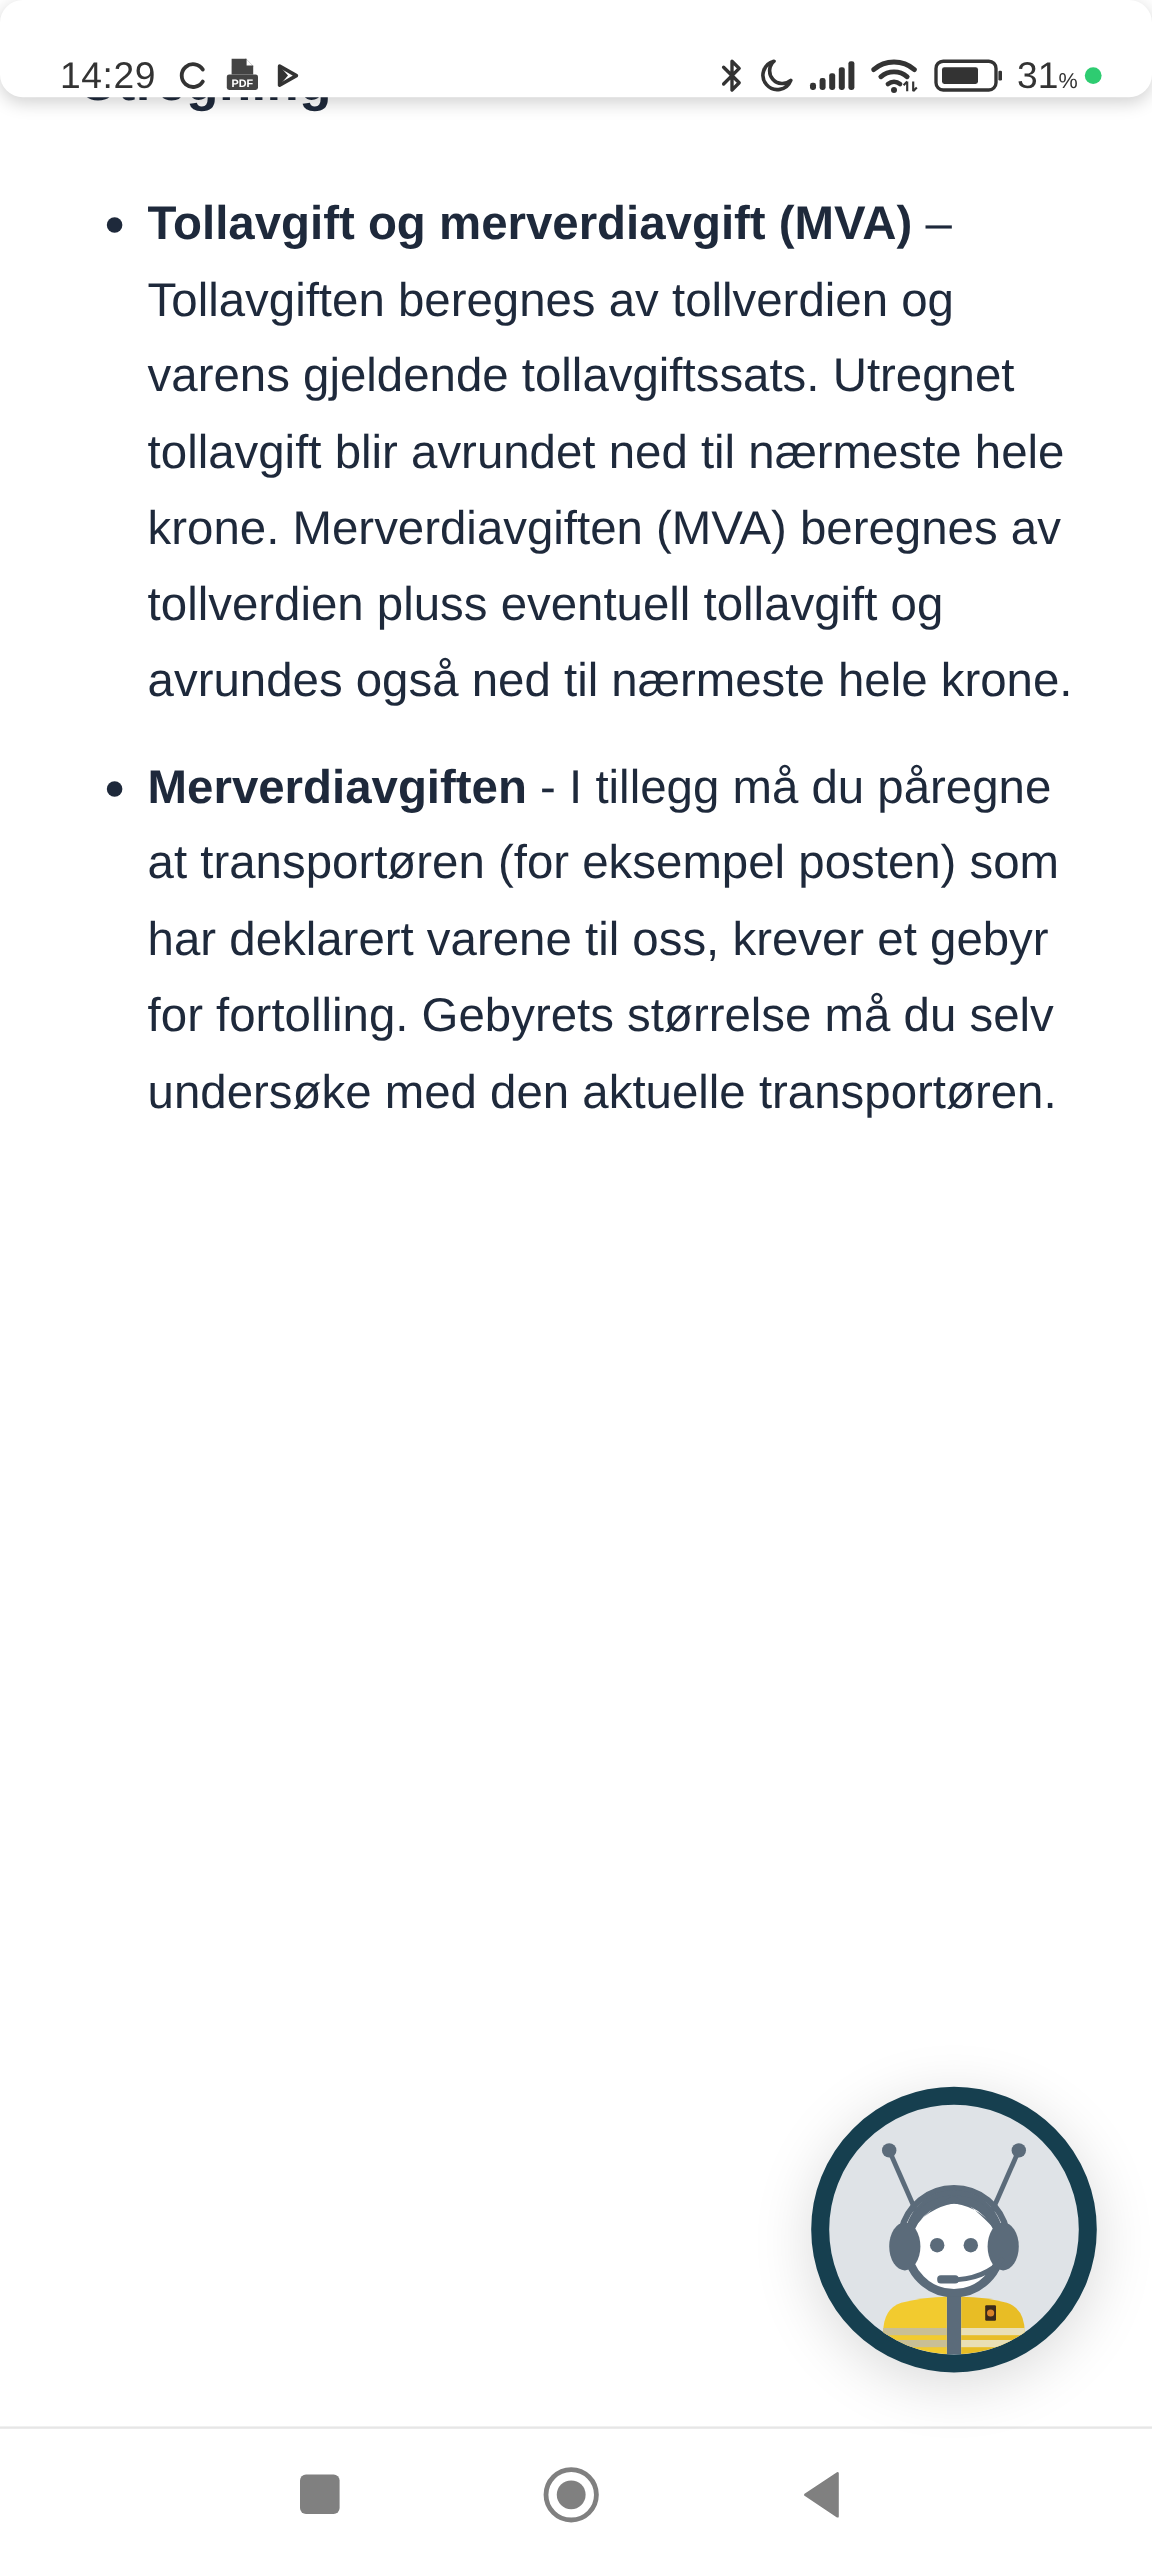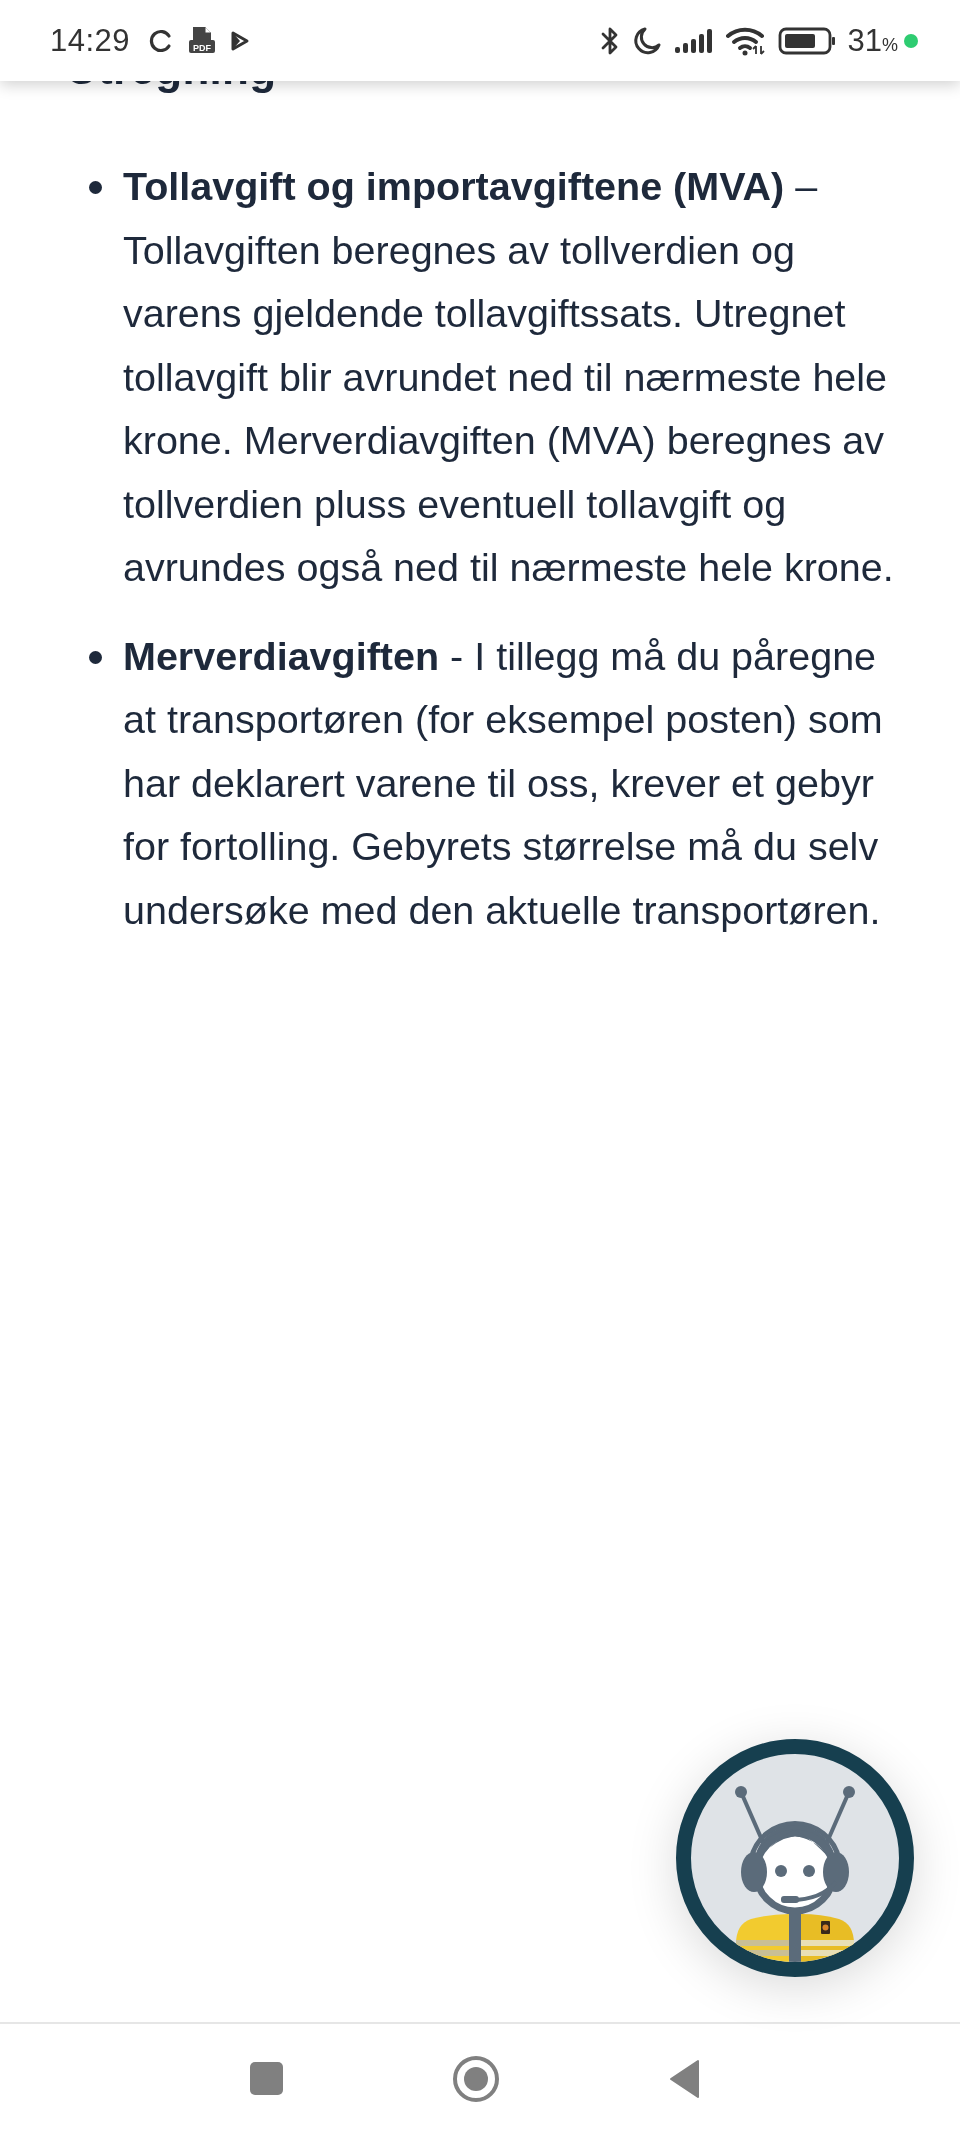--- a/index.html
+++ b/index.html
@@ -4,22 +4,23 @@
 <style>
   * { box-sizing: border-box; margin: 0; padding: 0; }
   html, body { width: 960px; height: 2134px; background: #ffffff; overflow: hidden; }
   body { position: relative; font-family: "Liberation Sans", "DejaVu Sans", sans-serif; color: #1e293b; }
 
   
   .status-bar {
     position: absolute; top: 0; left: 0; width: 960px; height: 81px;
     background: #ffffff; z-index: 10;
     box-shadow: 0 4px 14px rgba(0,0,0,0.18);
-    display: flex; align-items: center; justify-content: space-between;
+    display: flex; align-items: flex-end; justify-content: space-between;
     padding: 0 42px 0 50px;
+    border-radius: 19px;
   }
   .sb-left, .sb-right { display: flex; align-items: center; }
   .sb-time { font-size: 31px; color: #333; letter-spacing: 0.5px; margin-right: 18px; }
   .sb-icon { display: inline-flex; align-items: center; justify-content: center; margin-right: 14px; }
   .sb-right .sb-icon { margin-right: 12px; }
   .sb-battery-pct { font-size: 31px; color: #333; }
   .sb-battery-pct small { font-size: 18px; }
   .sb-dot { width: 14px; height: 14px; border-radius: 50%; margin-left: 6px; }
 
   
@@ -50,21 +51,21 @@
 </style>
 </head>
 <body>
 
 <div class="content">
   <h2 class="heading">Utregning</h2>
 
   <ul class="list">
     <li class="item">
       <span class="bullet"></span>
-      <span class="term">Tollavgift og importavgiftene (MVA)</span><span class="desc"> – </span><span class="desc">Tollavgiften beregnes av tollverdien og varens gjeldende tollavgiftssats. Utregnet tollavgift blir avrundet ned til nærmeste hele krone. Merverdiavgiften (MVA) beregnes av tollverdien pluss eventuell tollavgift og avrundes også ned til nærmeste hele krone.</span>
+      <span class="term">Tollavgift og merverdiavgift (MVA)</span><span class="desc"> – </span><span class="desc">Tollavgiften beregnes av tollverdien og varens gjeldende tollavgiftssats. Utregnet tollavgift blir avrundet ned til nærmeste hele krone. Merverdiavgiften (MVA) beregnes av tollverdien pluss eventuell tollavgift og avrundes også ned til nærmeste hele krone.</span>
     </li>
     <li class="item">
       <span class="bullet"></span>
       <span class="term">Merverdiavgiften</span><span class="desc"> - </span><span class="desc">I tillegg må du påregne at transportøren (for eksempel posten) som har deklarert varene til oss, krever et gebyr for fortolling. Gebyrets størrelse må du selv undersøke med den aktuelle transportøren.</span>
     </li>
   </ul>
 </div>
 
 <div class="status-bar">
   <div class="sb-left">

